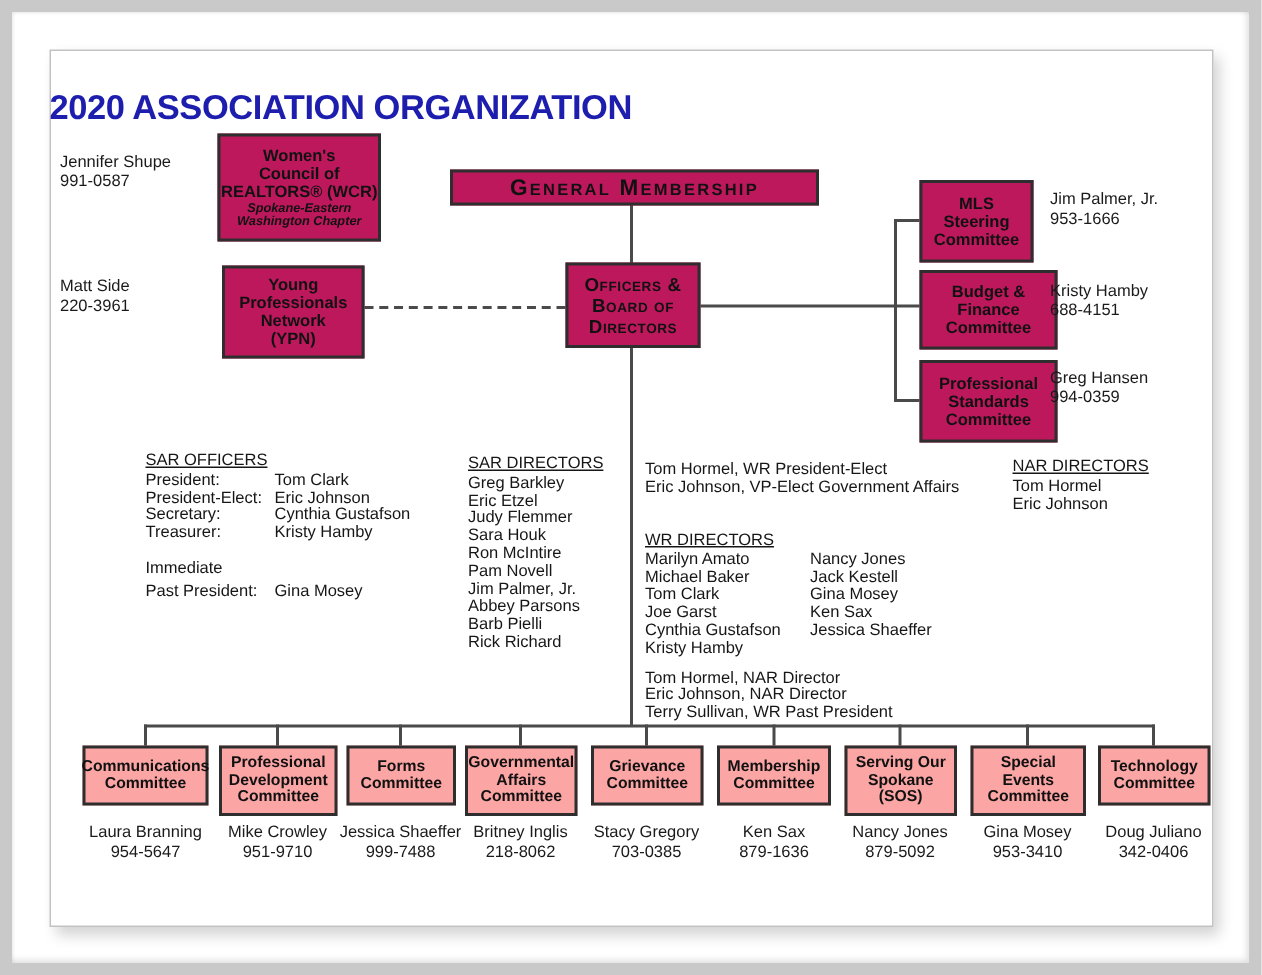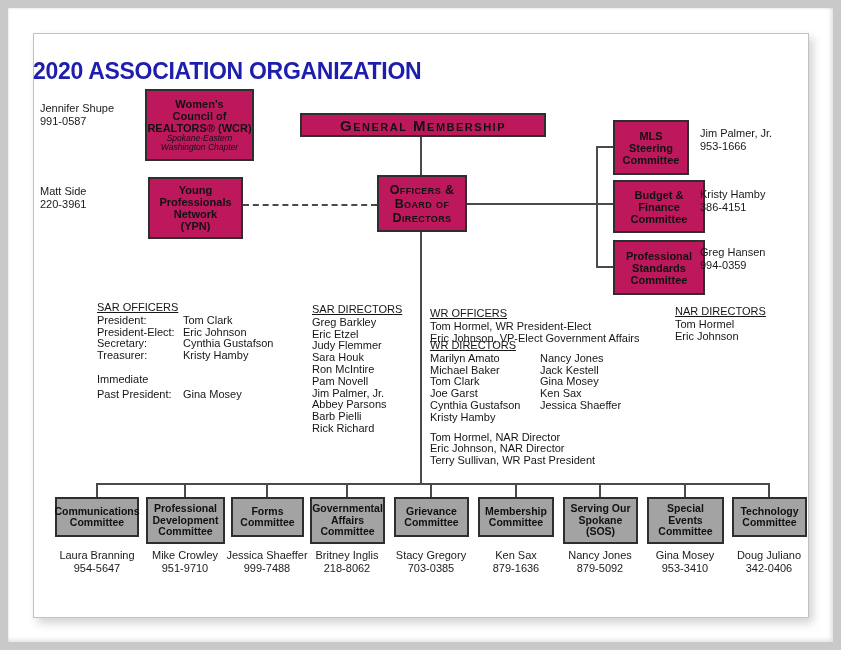--- a/index.html
+++ b/index.html
@@ -26,40 +26,40 @@
     left:33px;top:58px;width:775px;
     font-size:23px;font-weight:bold;color:#1d1dae;letter-spacing:-0.3px;
   }
   .box{
     position:absolute;background:#be185d;border:2px solid #2e2e2e;
     display:flex;flex-direction:column;align-items:center;justify-content:center;
     text-align:center;font-weight:bold;color:#111;box-sizing:border-box;
   }
   .lines{white-space:pre-line;}
   .boxlabel{font-size:11px;line-height:12px;}
-  .chapter{font-size:8.5px;line-height:9.5px;font-style:italic;font-weight:normal;}
+  .chapter{font-size:8.5px;line-height:9.5px;font-style:italic;font-weight:bold;}
   .smallcaps{font-variant:small-caps;}
   .gm-label{font-size:15px;letter-spacing:1.5px;line-height:15px;}
   .ob-label{font-size:12.5px;letter-spacing:0.4px;line-height:14px;}
   .contact{
     position:absolute;width:104px;
     font-size:11px;line-height:12.5px;color:#1a1a1a;
   }
   .hline{position:absolute;height:2px;background:#4a4a4a;}
   .vline{position:absolute;width:2px;background:#4a4a4a;}
   .dash{position:absolute;height:0;border-top:2px dashed #4a4a4a;}
   .listblock{position:absolute;font-size:11px;line-height:11.8px;color:#161616;}
   .heading{text-decoration:underline;margin-bottom:1px;font-size:11px;}
   .kv{display:grid;grid-template-columns:86px 1fr;}
   .kv .sp{height:12px;grid-column:1 / span 2;}
   .kv .pp{margin-top:3px;}
   .twocol{display:grid;grid-template-columns:110px 1fr;column-gap:0;}
   .gap8{height:8px;}
   .cbox{
-    position:absolute;top:497px;background:#a3a3a3;border:2px solid #2e2e2e;
+    position:absolute;top:497px;background:#fca5a5;border:2px solid #2e2e2e;
     display:flex;align-items:center;justify-content:center;text-align:center;
     font-weight:bold;font-size:10.5px;line-height:11.5px;color:#111;
     box-sizing:border-box;min-height:40px;padding:4px 1px;
   }
   .chair{
     position:absolute;top:549px;width:110px;text-align:center;
     font-size:11px;line-height:12.5px;
   }
 </style>
 </head>
@@ -131,21 +131,21 @@
   <div>953-1666</div>
 </div>
 
 <div class="box" style="left:613px;top:180px;width:92px;height:53px;">
   <div class="boxlabel lines">Budget &amp;
 Finance
 Committee</div>
 </div>
 <div class="contact" style="left:700px;top:188px;">
   <div>Kristy Hamby</div>
-  <div>386-4151</div>
+  <div>688-4151</div>
 </div>
 
 <div class="box" style="left:613px;top:240px;width:92px;height:55px;">
   <div class="boxlabel lines">Professional
 Standards
 Committee</div>
 </div>
 <div class="contact" style="left:700px;top:246px;">
   <div>Greg Hansen</div>
   <div>994-0359</div>
@@ -178,26 +178,25 @@
 Sara Houk
 Ron McIntire
 Pam Novell
 Jim Palmer, Jr.
 Abbey Parsons
 Barb Pielli
 Rick Richard</div>
 </div>
 
 <div class="listblock" style="left:430px;top:308px;width:235px;">
-  <div class="heading">WR OFFICERS</div>
   <div class="lines">Tom Hormel, WR President-Elect
 Eric Johnson, VP-Elect Government Affairs</div>
 </div>
 
-<div class="listblock" style="left:430px;top:340px;width:235px;">
+<div class="listblock" style="left:430px;top:355px;width:235px;">
   <div class="heading">WR DIRECTORS</div>
   <div class="twocol">
     <div class="lines">Marilyn Amato
 Michael Baker
 Tom Clark
 Joe Garst
 Cynthia Gustafson
 Kristy Hamby</div>
     <div class="lines">Nancy Jones
 Jack Kestell

